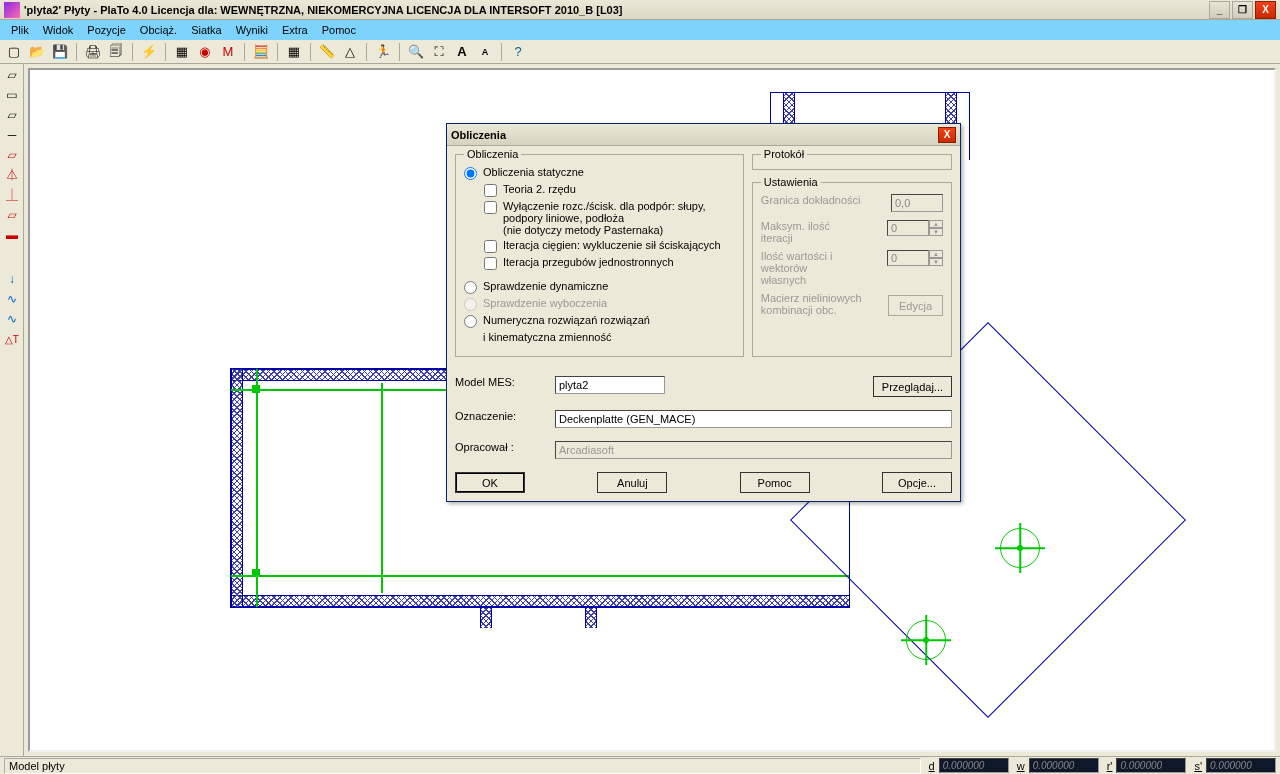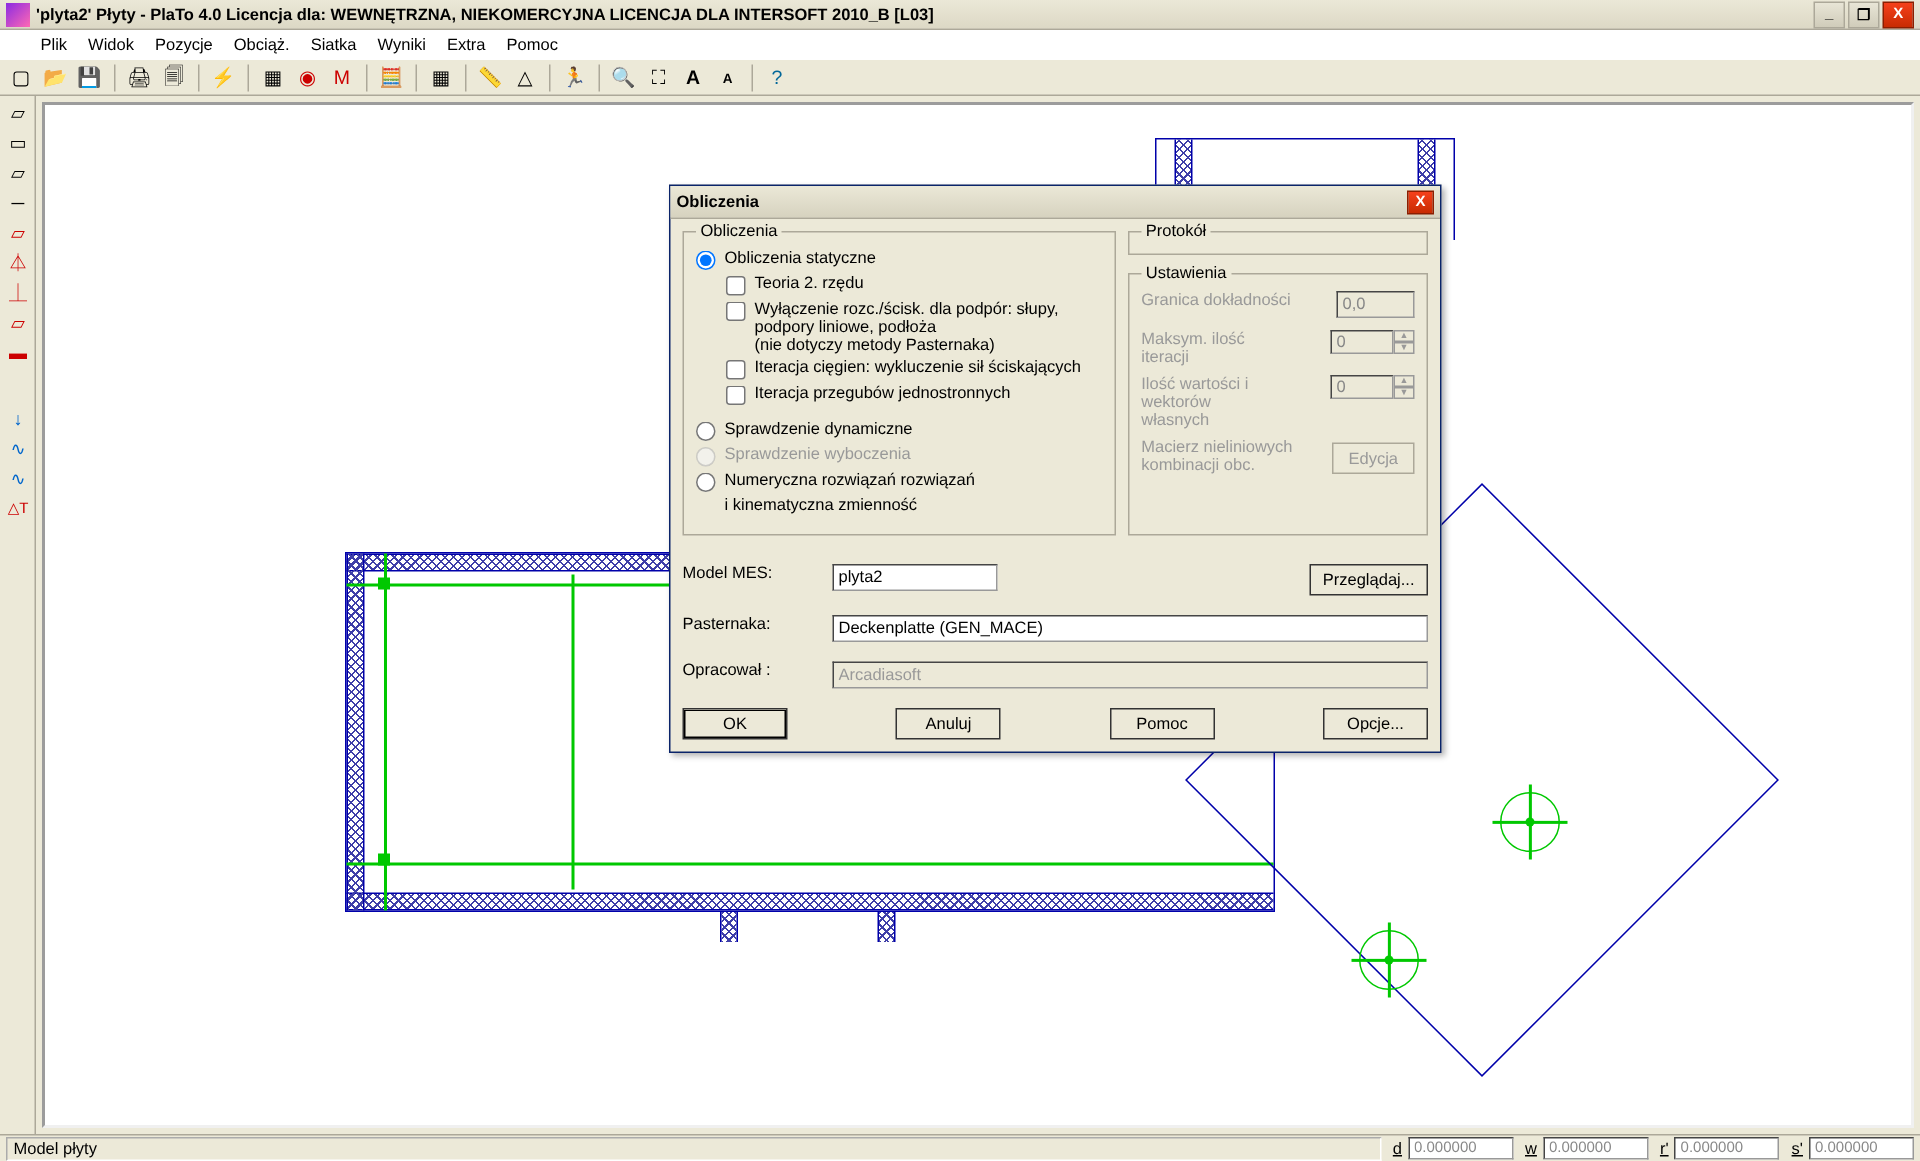--- a/index.html
+++ b/index.html
@@ -30,24 +30,24 @@
   width: 21px; height: 18px;
   background: linear-gradient(#e8e5d6,#d0ccba);
   border: 1px solid #aca899;
   margin-left: 2px;
   display: flex; align-items: center; justify-content: center;
   font-size: 10px; font-weight: bold;
 }
 .titlebar .close-btn { background: linear-gradient(#f5401b,#c82b02); color:#fff; border-color:#8b1e01; }
 .menubar {
   height: 20px;
-  background: #ffffff;
+  background: #7dd3fc;
   display: flex;
   align-items: center;
-  padding: 0 20px;
+  padding: 0 4px;
   border-bottom: 0;
 }
 .menubar span { padding: 2px 7px; cursor: default; }
 .toolbar {
   height: 24px;
   background: #ece9d8;
   border-bottom: 1px solid #aca899;
   display: flex;
   align-items: center;
   padding: 0 4px;
@@ -128,21 +128,21 @@
 .target::before {left:50%;top:-6px;bottom:-6px;width:1.5px;transform:translateX(-50%);}
 .target::after {top:50%;left:-6px;right:-6px;height:1.5px;transform:translateY(-50%);}
 .target .dot{position:absolute;left:50%;top:50%;width:6px;height:6px;background:#00c800;border-radius:50%;transform:translate(-50%,-50%);}
 .statusbar {
   position:absolute;left:0;right:0;bottom:0;height:18px;
   background:#ece9d8;border-top:1px solid #aca899;
   display:flex;align-items:center;font-size:11px;padding:0 4px;gap:2px;
 }
 .status-cell{border:1px inset #fff;padding:1px 4px;background:#ece9d8;height:16px;display:flex;align-items:center;}
 .status-label{text-decoration:underline;margin-left:6px;margin-right:2px;}
-.status-num{width:70px;background:#ffffff;border:1px inset #999;padding:0 3px;color:#888;font-size:10px;height:15px;}
+.status-num{width:70px;background:#0f172a;border:1px inset #999;padding:0 3px;color:#888;font-size:10px;height:15px;font-style:italic;}
 
 .dialog {
   position:absolute; left:446px; top:123px;
   width:515px;
   background:#ece9d8;
   border:1px solid #0a246a;
   box-shadow:2px 2px 4px rgba(0,0,0,0.3);
 }
 .dlg-title {
   height:22px;background:linear-gradient(#ebe8d7,#d6d2bf);
@@ -365,21 +365,21 @@
       </div>
     </div>
 
     <div class="form-row">
       <label>Model MES:</label>
       <input class="field" style="width: 110px;" value="plyta2">
       <div style="flex:1"></div>
       <button class="dlg-btn">Przeglądaj...</button>
     </div>
     <div class="form-row">
-      <label>Pasternaka:</label>
+      <label>Oznaczenie:</label>
       <input class="field" style="flex: 1 1 0%;" value="Deckenplatte (GEN_MACE)">
     </div>
     <div class="form-row">
       <label>Opracował :</label>
       <input class="field ro" style="flex: 1 1 0%; color: rgb(153, 153, 153);" value="Arcadiasoft">
     </div>
 
     <div class="bottom-btns">
       <button class="dlg-btn default" style="width:72px">OK</button>
       <div style="width:75px"></div>

